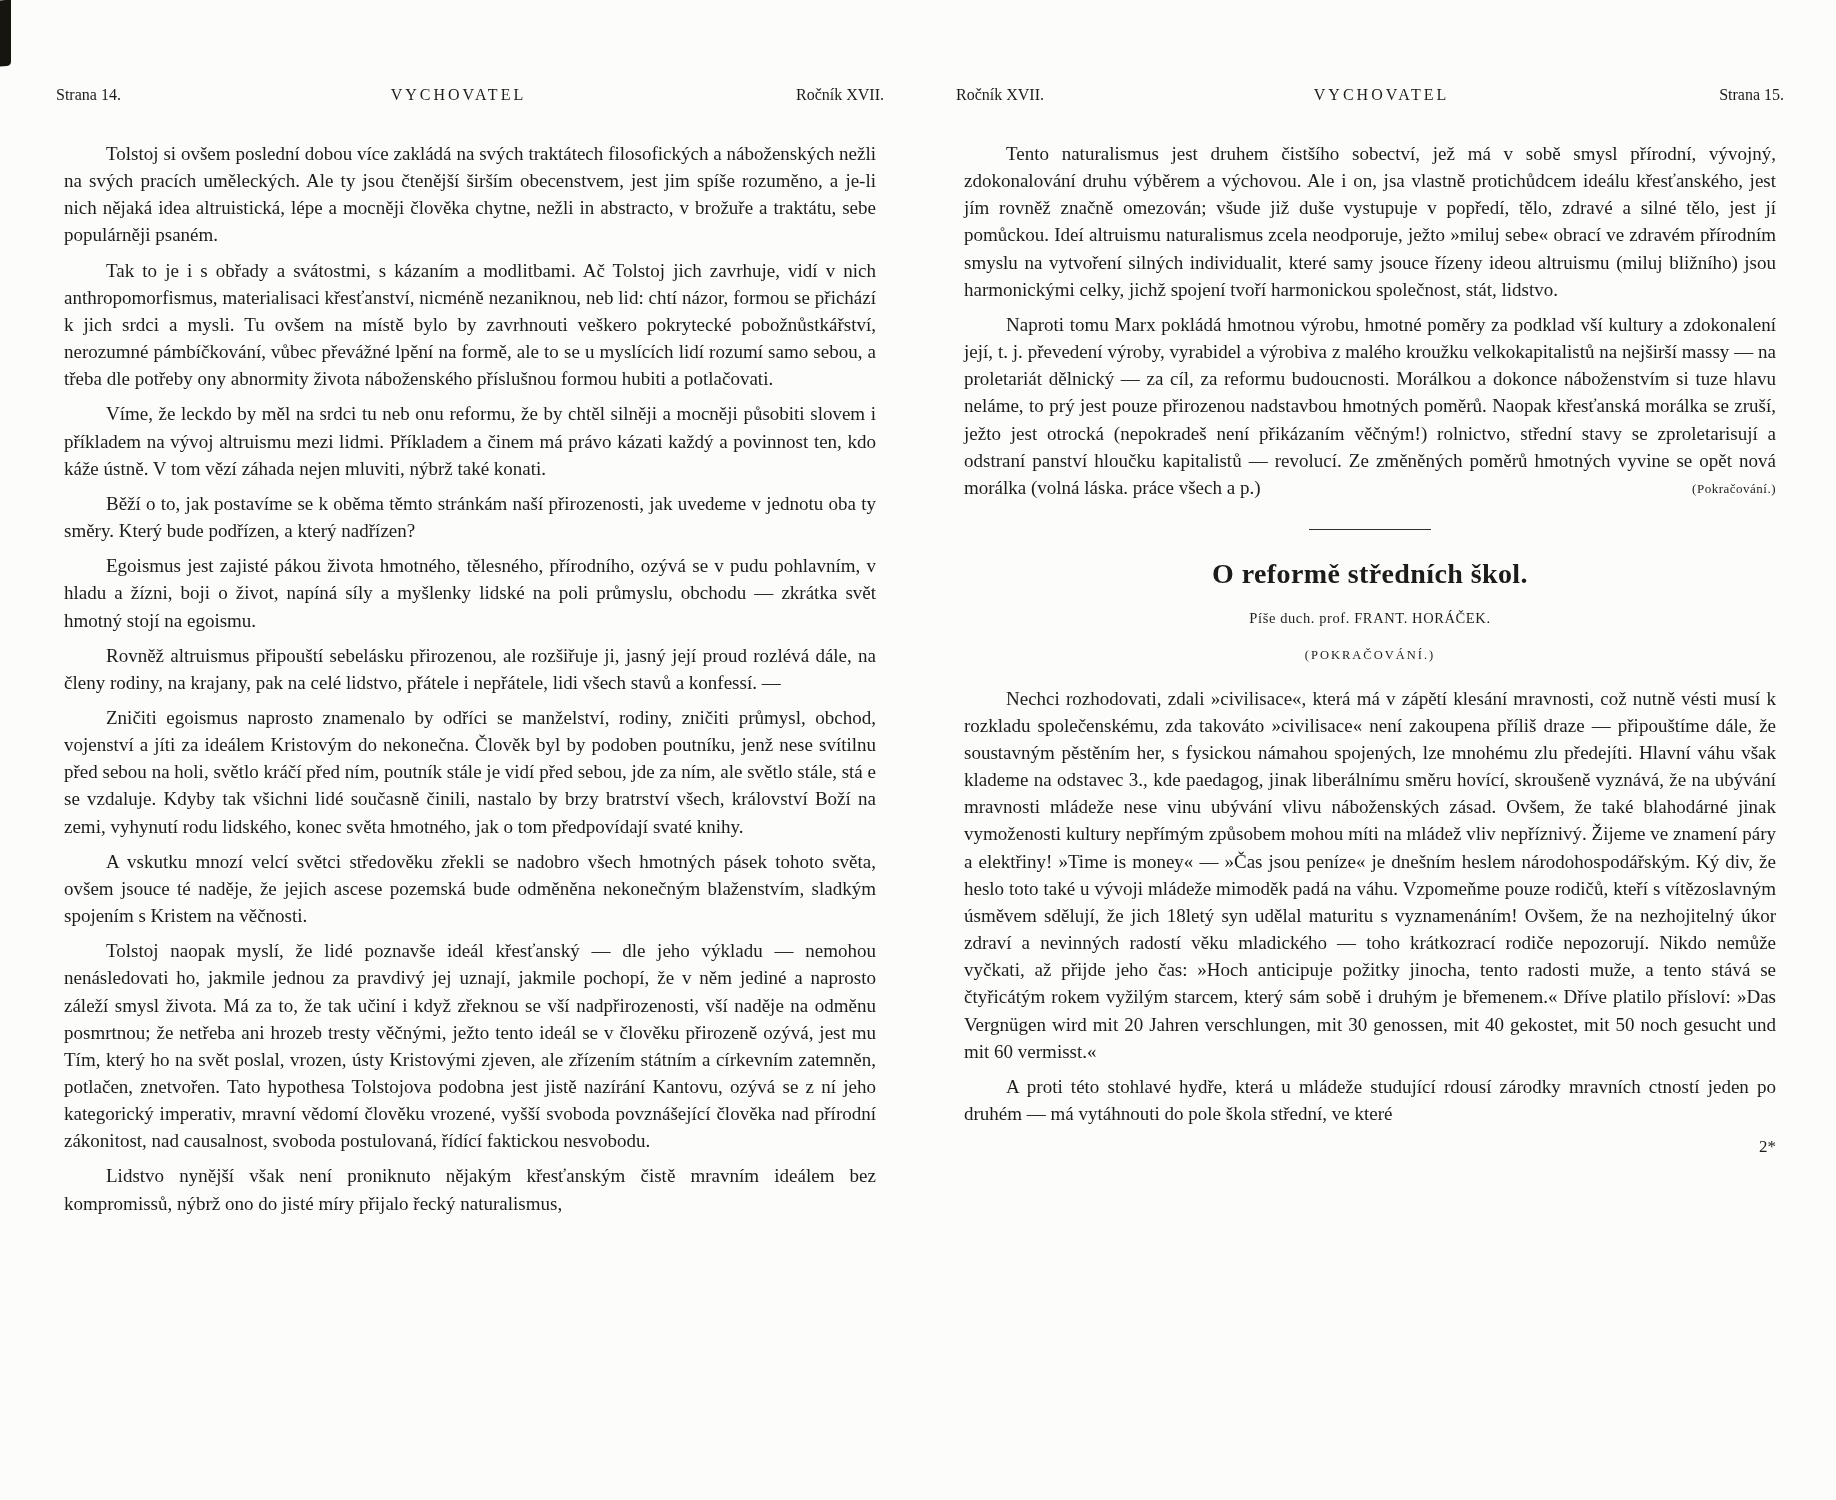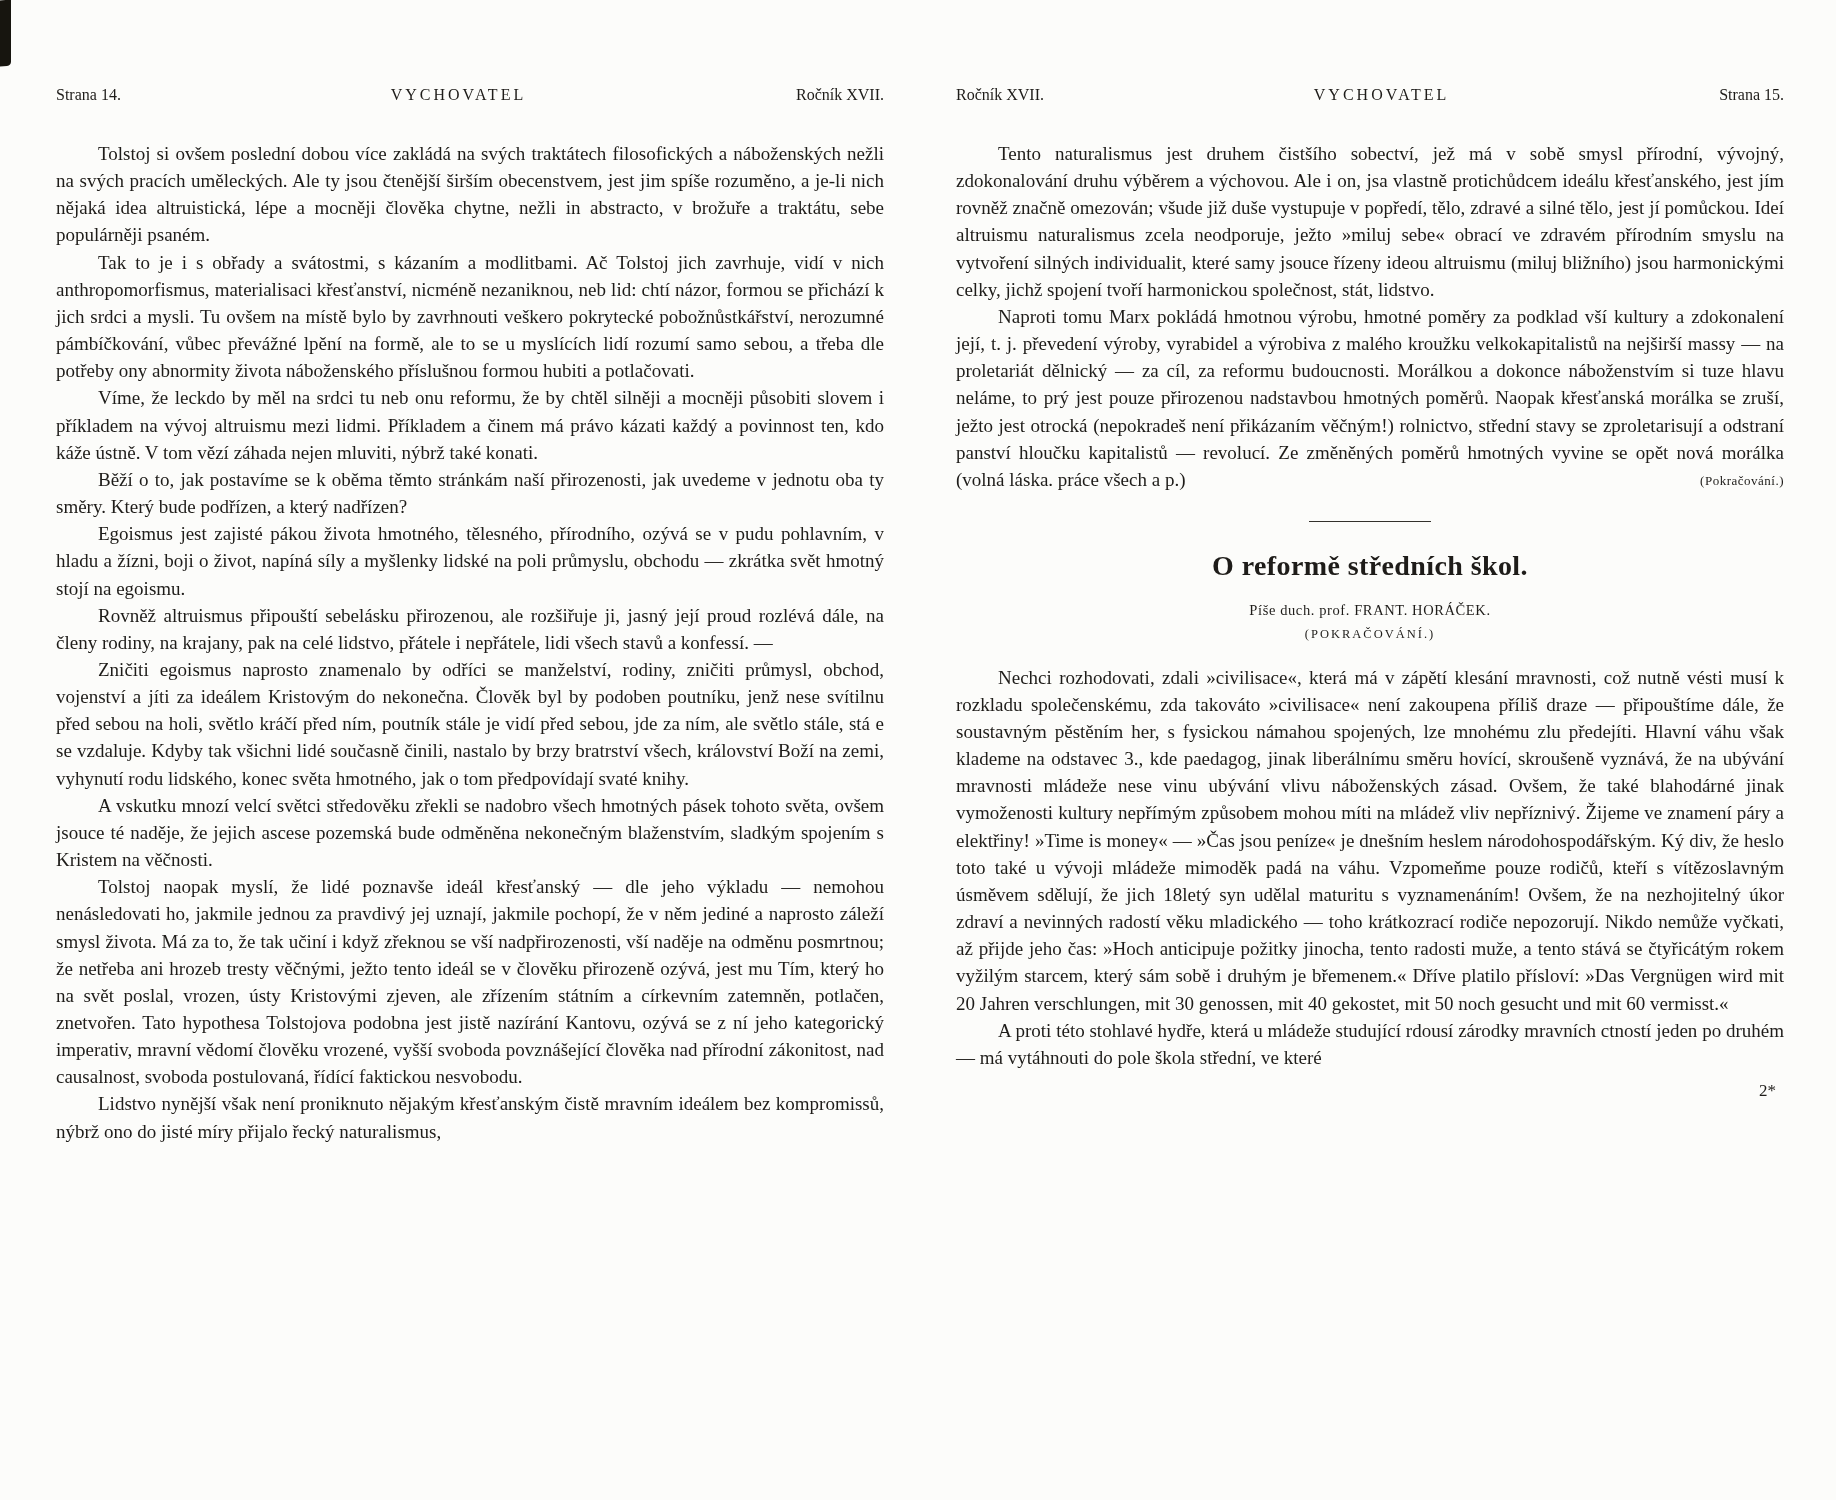--- a/index.html
+++ b/index.html
@@ -29,21 +29,21 @@
     display:flex; justify-content:space-between; align-items:baseline;
     font-size:16px;
     margin-bottom:36px;
   }
   .page-header .journal { letter-spacing:3px; }
   .page-body {
     font-size:19px;
     line-height:1.43;
     text-align:justify;
   }
-  .page-body p { text-indent:42px; margin:0; }
+  .page-body p { text-indent:42px; margin:8px; }
   .page-body p.no-indent { text-indent:0; }
   .cont-note {
     float:right;
     font-size:13px;
     letter-spacing:0.5px;
     padding-top:6px;
   }
   .rule-divider {
     width:122px;
     border:0;
@@ -52,21 +52,21 @@
   }
   .article-title {
     text-align:center; text-indent:0 !important;
     font-size:28px; font-weight:700;
     letter-spacing:0.4px;
     margin-bottom:14px;
   }
   .byline {
     text-align:center; text-indent:0 !important;
     font-size:14.5px; letter-spacing:0.6px;
-    margin-bottom:5px;
+    margin-bottom:18px;
   }
   .article-cont {
     text-align:center; text-indent:0 !important;
     font-size:12.5px; letter-spacing:2px;
     margin-bottom:20px;
   }
   .page-footer-mark {
     text-align:right;
     font-size:17px;
     margin-top:8px;

